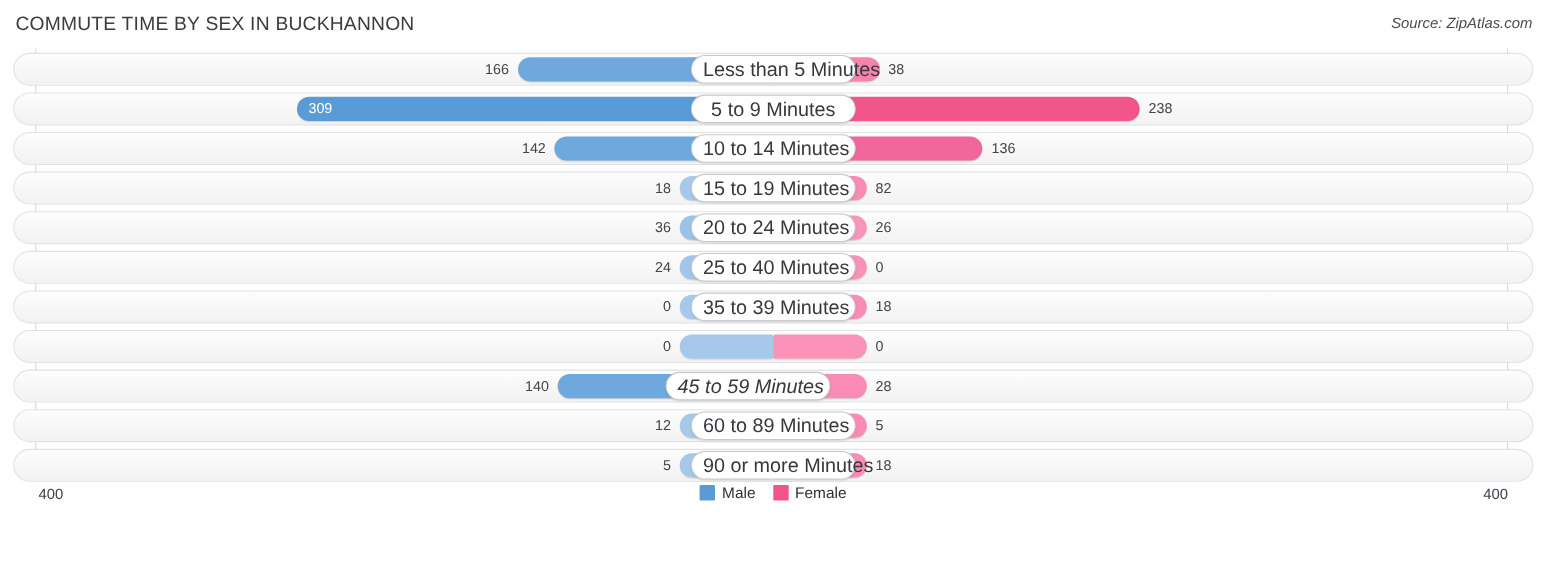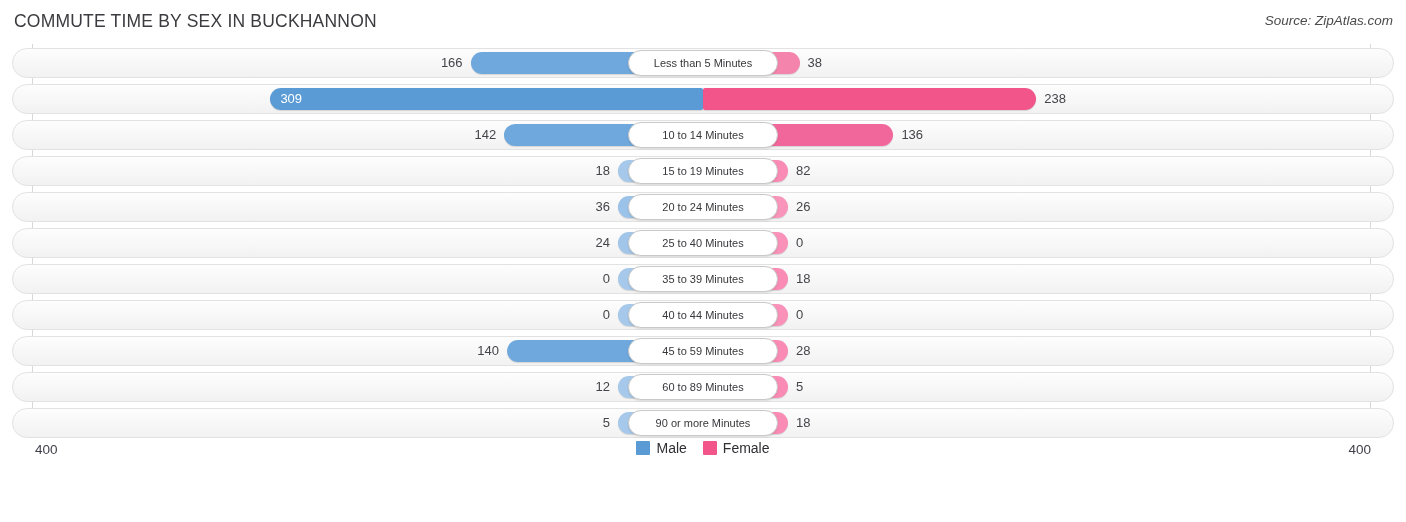--- a/index.html
+++ b/index.html
@@ -113,21 +113,21 @@
 
   
   .pill {
     position: absolute;
     top: 1px;
     height: 26px;
     line-height: 25px;
     background: #ffffff;
     border: 1px solid #c9c9c9;
     border-radius: 13px;
-    font-size: 11px;
+    font-size: 18px;
     color: #38383c;
     text-align: center;
     white-space: nowrap;
     z-index: 5;
     box-sizing: border-box;
     padding: 0 10px;
     box-shadow: 0 1px 2px rgba(0,0,0,.10);
   }
 
   
@@ -190,20 +190,21 @@
           <div class="val val-female" style="left: 794.6px; width: 60px;">38</div>
           <div class="pill" style="left: 615px; width: 150px;">Less than 5 Minutes</div>
         </div>
       </div>
       <div class="row">
         <div class="row-inner">
           <div class="bar bar-male" style="left: 257.4px; width: 432.6px; background: rgb(91, 155, 213);"></div>
           <div class="bar bar-female" style="left: 690px; width: 333.2px; background: rgb(241, 85, 138);"></div>
           <div class="val val-male val-inside" style="left: 267.4px; width: 60px; text-align: left;">309</div>
           <div class="val val-female" style="left: 1031.2px; width: 60px;">238</div>
+          <div class="pill" style="left: 615px; width: 150px;">5 to 9 Minutes</div>
         </div>
       </div>
       <div class="row">
         <div class="row-inner">
           <div class="bar bar-male" style="left: 491.2px; width: 198.8px; background: rgb(111, 168, 220);"></div>
           <div class="bar bar-female" style="left: 690px; width: 190.4px; background: rgb(242, 103, 155);"></div>
           <div class="val val-male" style="left: 423.2px; width: 60px;">142</div>
           <div class="val val-female" style="left: 888.4px; width: 60px;">136</div>
           <div class="pill" style="left: 615px; width: 150px;">10 to 14 Minutes</div>
         </div>
@@ -243,30 +244,29 @@
           <div class="val val-female" style="left: 783px; width: 60px;">18</div>
           <div class="pill" style="left: 615px; width: 150px;">35 to 39 Minutes</div>
         </div>
       </div>
       <div class="row">
         <div class="row-inner">
           <div class="bar bar-male" style="left: 605px; width: 85px; background: rgb(166, 200, 234);"></div>
           <div class="bar bar-female" style="left: 690px; width: 85px; background: rgb(249, 145, 184);"></div>
           <div class="val val-male" style="left: 537px; width: 60px;">0</div>
           <div class="val val-female" style="left: 783px; width: 60px;">0</div>
-          <div class="pill" style="left: 615px; width: 150px;">40 to 44 Minutes</div>
         </div>
       </div>
       <div class="row">
         <div class="row-inner">
           <div class="bar bar-male" style="left: 494px; width: 196px; background: rgb(111, 168, 220);"></div>
           <div class="bar bar-female" style="left: 690px; width: 85px; background: rgb(249, 139, 181);"></div>
           <div class="val val-male" style="left: 426px; width: 60px;">140</div>
           <div class="val val-female" style="left: 783px; width: 60px;">28</div>
-          <div class="pill" style="left: 615px; width: 150px;">45 to 59 Minutes</div>
+          <div class="pill" style="left: 592px; width: 150px; font-style: italic;">45 to 59 Minutes</div>
         </div>
       </div>
       <div class="row">
         <div class="row-inner">
           <div class="bar bar-male" style="left: 605px; width: 85px; background: rgb(166, 200, 234);"></div>
           <div class="bar bar-female" style="left: 690px; width: 85px; background: rgb(249, 139, 181);"></div>
           <div class="val val-male" style="left: 537px; width: 60px;">12</div>
           <div class="val val-female" style="left: 783px; width: 60px;">5</div>
           <div class="pill" style="left: 615px; width: 150px;">60 to 89 Minutes</div>
         </div>

